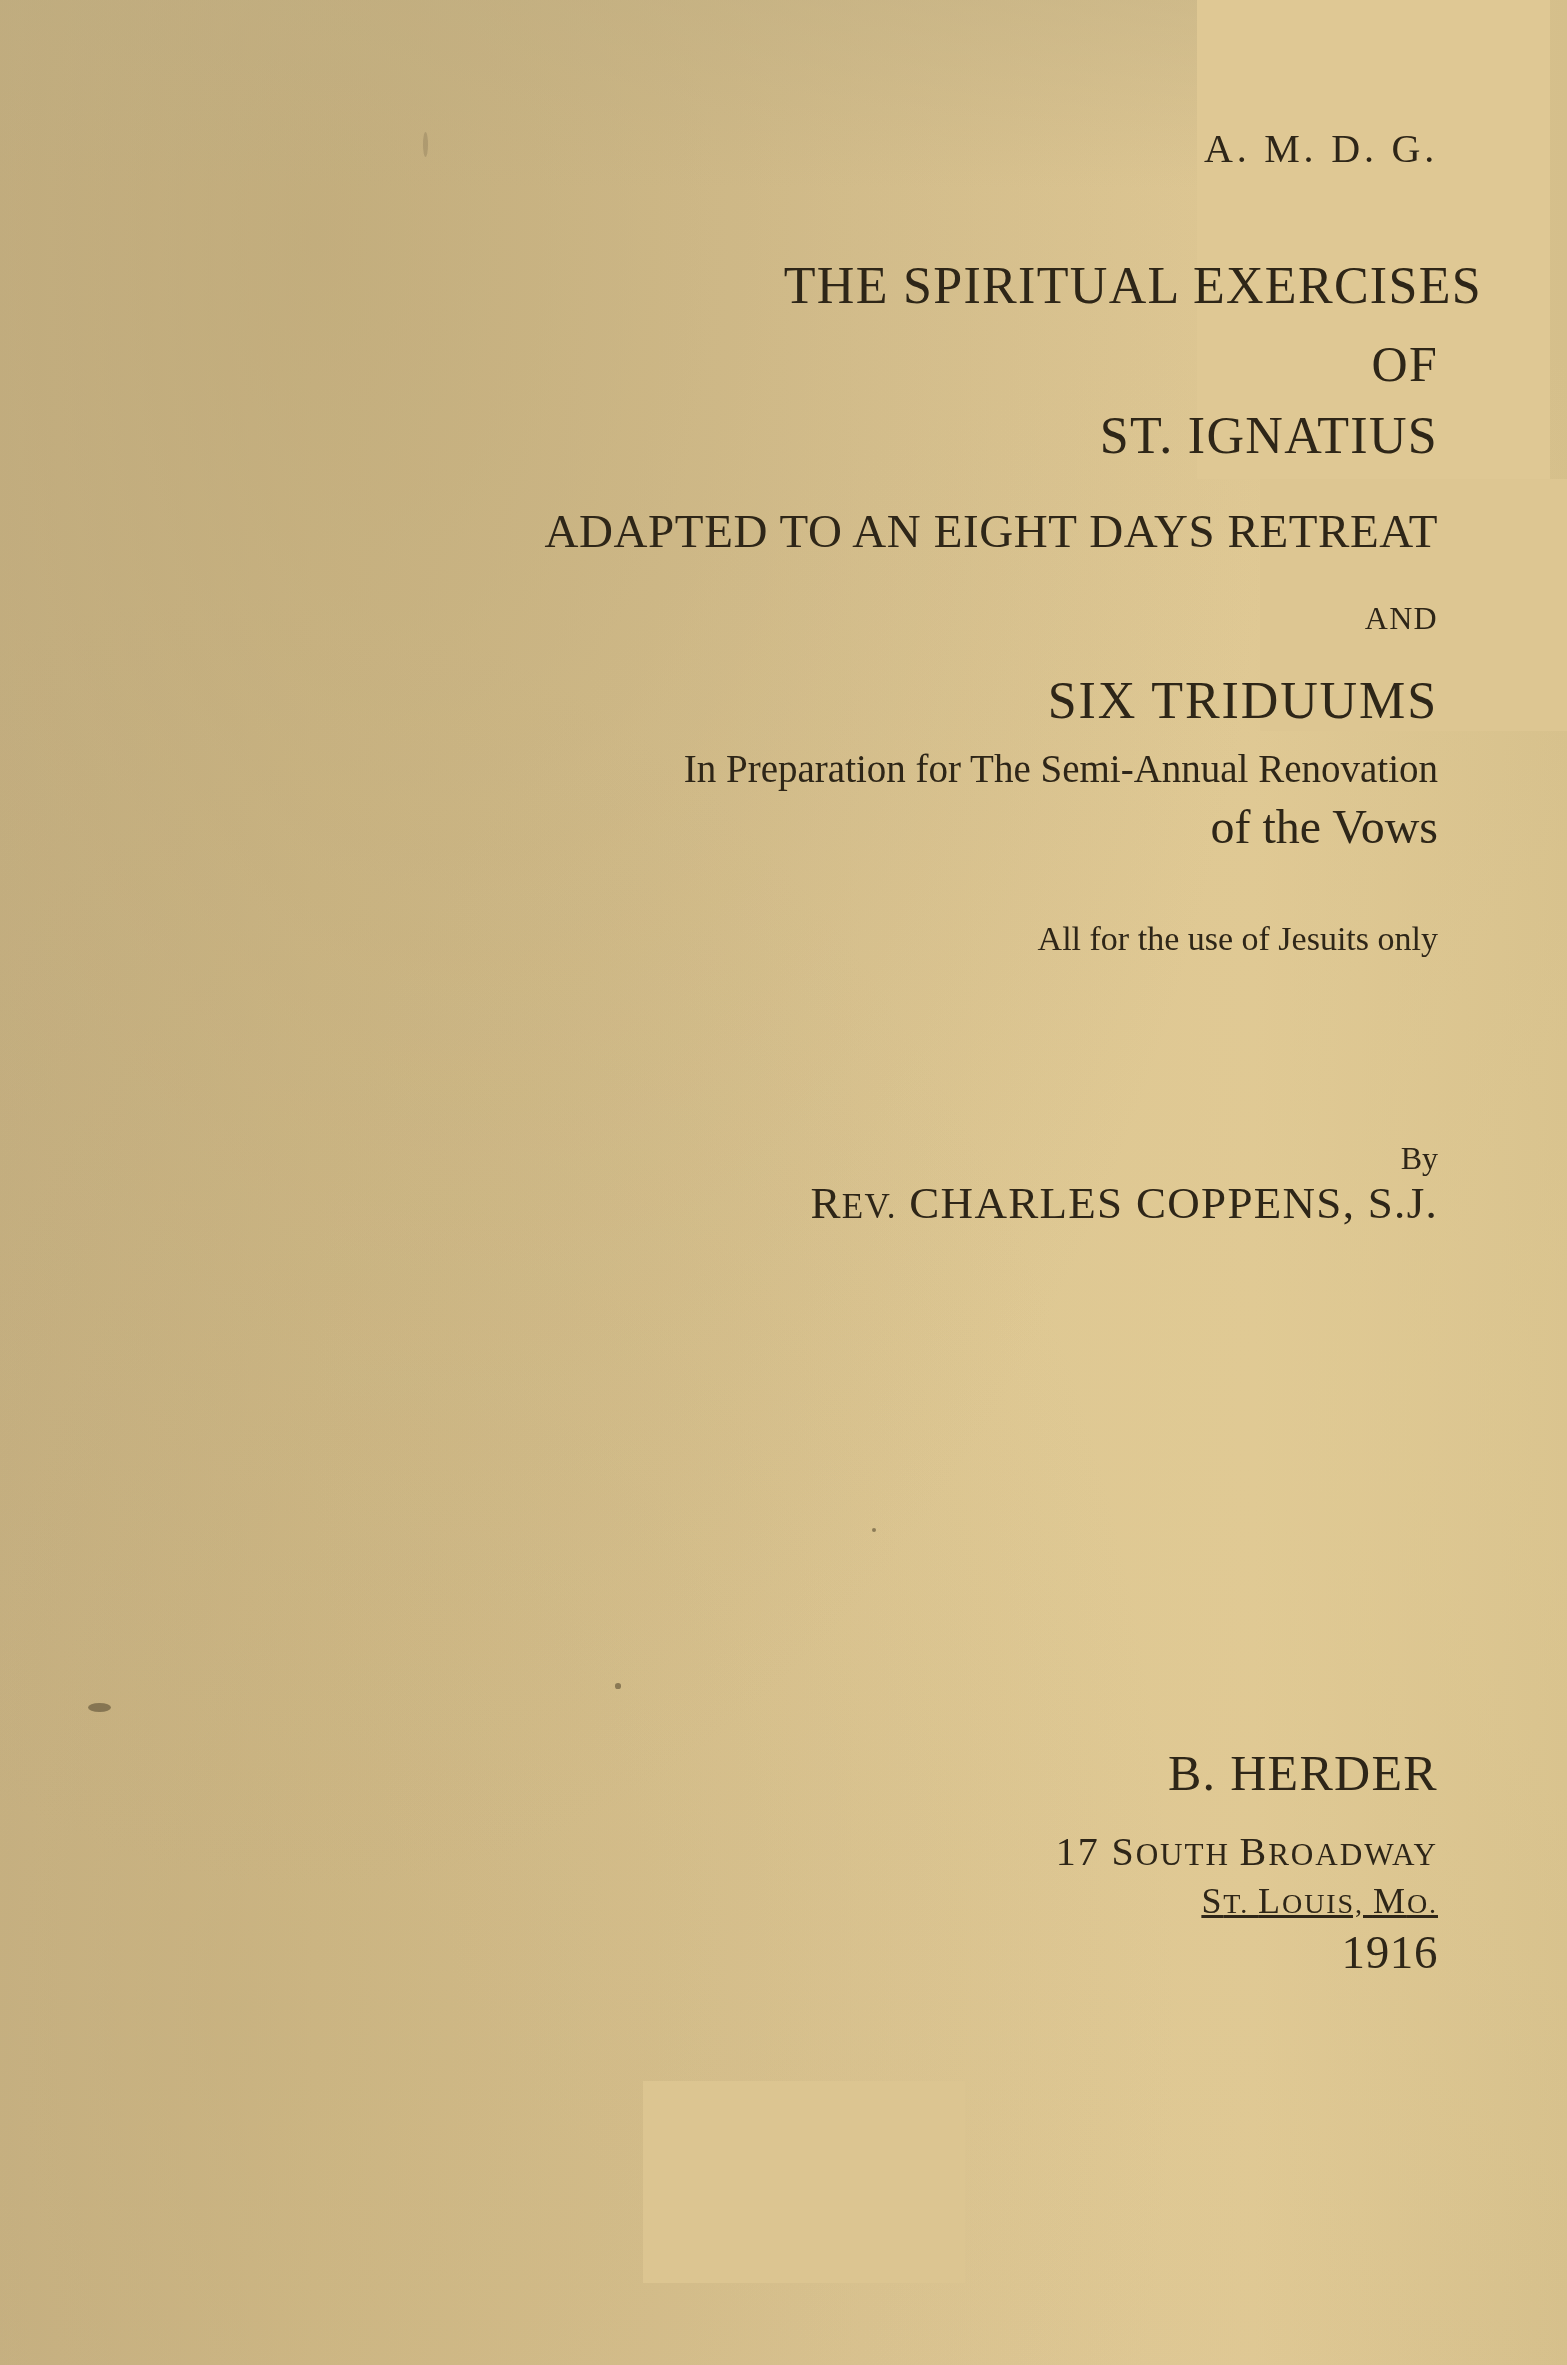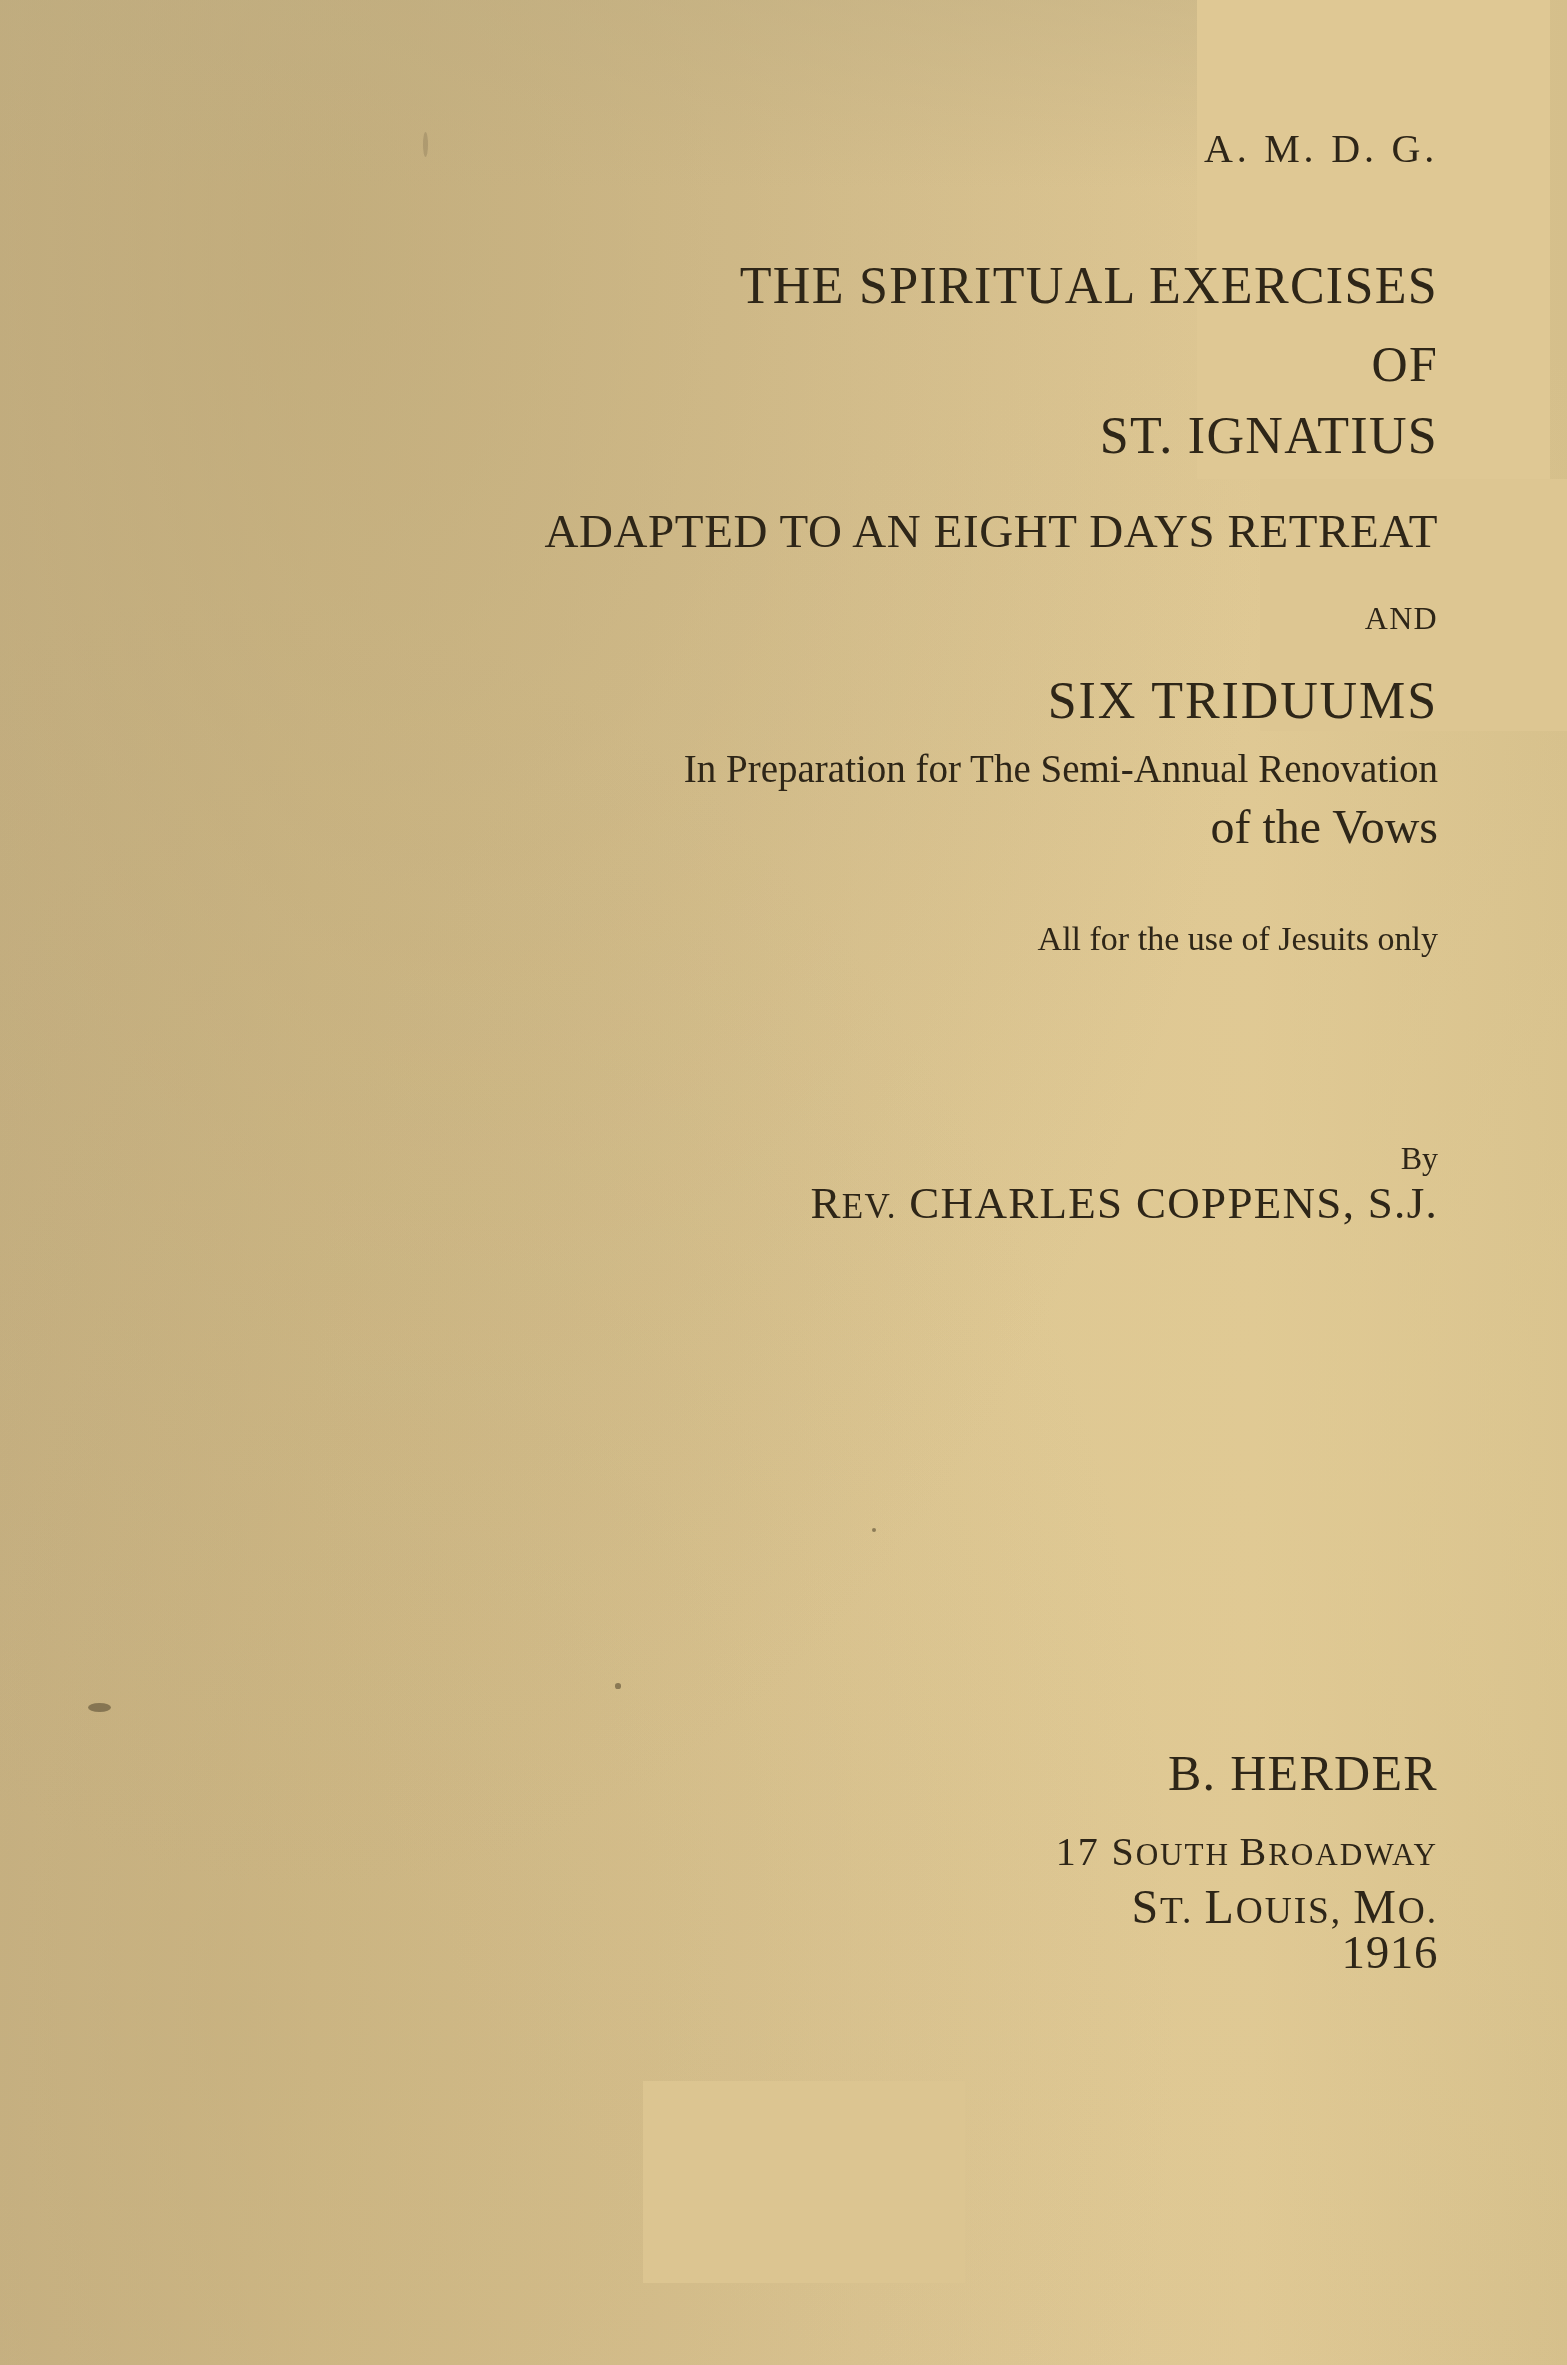--- a/index.html
+++ b/index.html
@@ -66,20 +66,21 @@
     }
     .amdg {
       top: 129px;
       font-size: 40px;
       letter-spacing: 3.8px;
     }
     .title-1 {
       top: 260px;
       font-size: 52px;
       letter-spacing: 1.3px;
+      padding-left: 44px;
     }
     .title-2 {
       top: 339px;
       font-size: 50px;
       letter-spacing: 1.3px;
     }
     .title-3 {
       top: 410px;
       font-size: 52px;
       letter-spacing: 1.3px;
@@ -131,22 +132,23 @@
       letter-spacing: 1.3px;
     }
     .street {
       top: 1825px;
       font-size: 40px;
       letter-spacing: 1.9px;
       margin-top: 7px;
     }
     .city {
       top: 1883px;
-      font-size: 48px;
+      font-size: 36px;
       letter-spacing: 1.9px;
+      text-decoration: underline;
     }
     .year {
       top: 1929px;
       font-size: 47px;
       letter-spacing: 0.6px;
     }
   </style>
 </head>
 <body>
 

